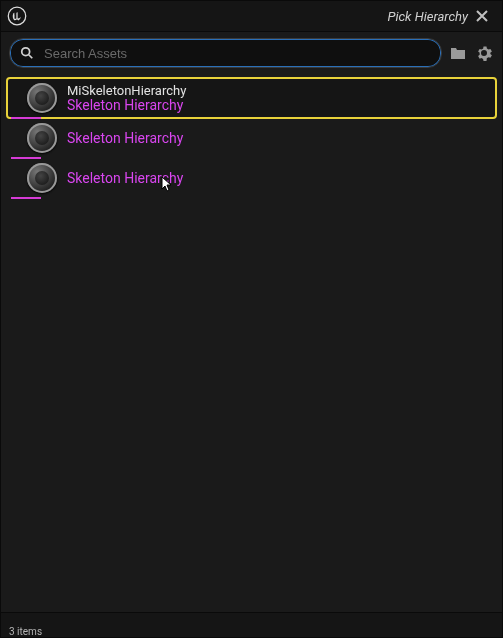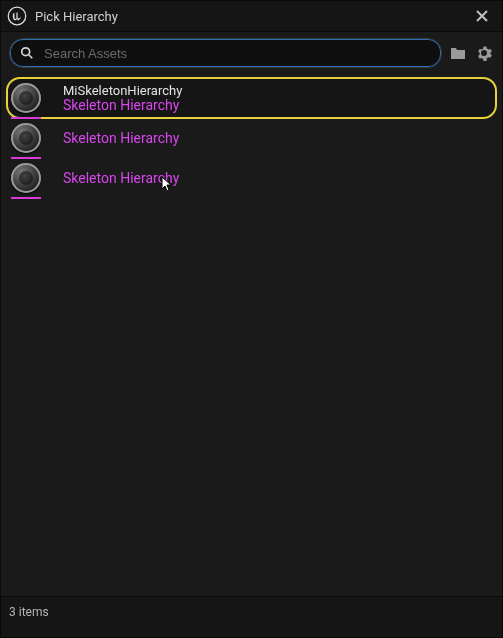--- a/index.html
+++ b/index.html
@@ -27,23 +27,24 @@
     border-bottom:1px solid #0a0a0a;
   }
   .ue-logo{
     width:20px;height:20px;
     margin-right:8px;
     display:flex;align-items:center;justify-content:center;
   }
   .ue-logo svg{width:20px;height:20px;}
   .title-text{
     flex:1;
-    text-align:left;
+    text-align:right;
     color:#d0d0d0;
     font-size:13px;
+    font-style:italic;
   }
   .close-btn{
     width:28px;height:24px;
     display:flex;align-items:center;justify-content:center;
     color:#c0c0c0;cursor:pointer;
   }
   .close-btn svg{width:12px;height:12px;}
   
   .searchrow{
     display:flex;align-items:center;
@@ -75,23 +76,23 @@
   
   .list{
     flex:1;
     overflow:auto;
     padding:4px 6px;
     box-sizing:border-box;
   }
   .asset-item{
     display:flex;align-items:center;
     height:36px;
-    padding:2px 4px;
-    gap:22px;
-    border-radius:13px;
+    padding:2px 20px;
+    gap:10px;
+    border-radius:3px;
     cursor:pointer;
     position:relative;
   }
   .asset-item.selected{
     outline:2px solid #e8d23a;
     outline-offset:-1px;
     background:#151515;
   }
   .asset-thumb{
     width:30px;height:30px;
@@ -118,26 +119,26 @@
   .asset-type{color:#d946ef;font-size:14px;}
   .cursor-block{
     position:absolute;
     width:18px;height:18px;
     pointer-events:none;
   }
   .cursor-block svg{width:18px;height:18px;}
   
   .footer{
     height:24px;
-    display:flex;align-items:flex-start;
-    padding:8px 8px;
+    display:flex;align-items:flex-end;
+    padding:0 8px;
     color:#b5b5b5;
     background:#151515;
     border-top:1px solid #0a0a0a;
-    font-size:12px;
+    font-size:10px;
   }
 </style>
 </head>
 <body>
 
 <div class="window">
 
   <div class="titlebar">
     <span class="ue-logo">
       <svg viewBox="0 0 32 32">

